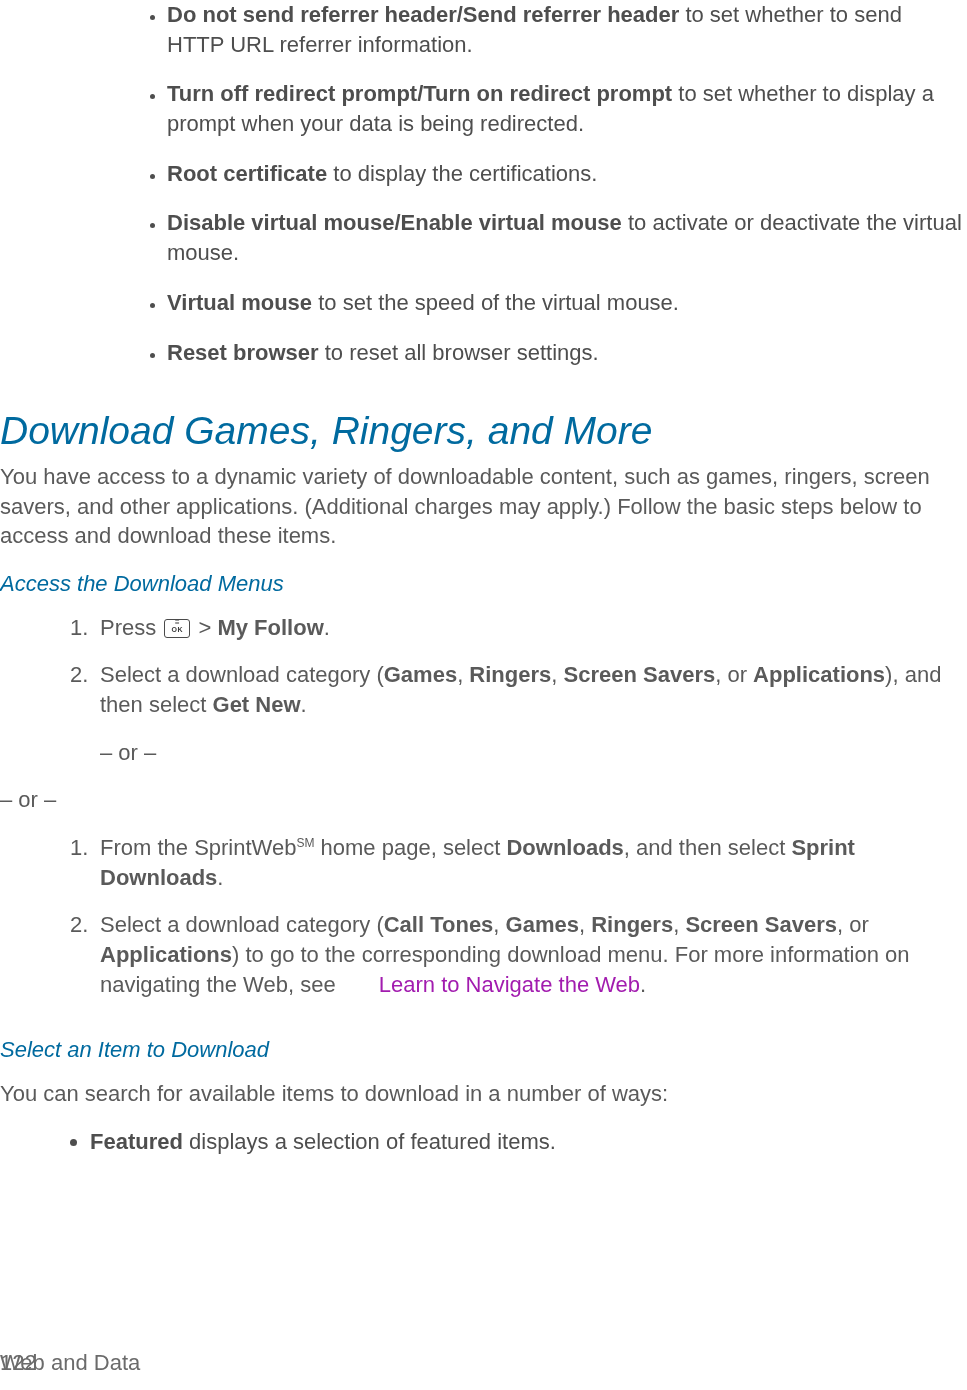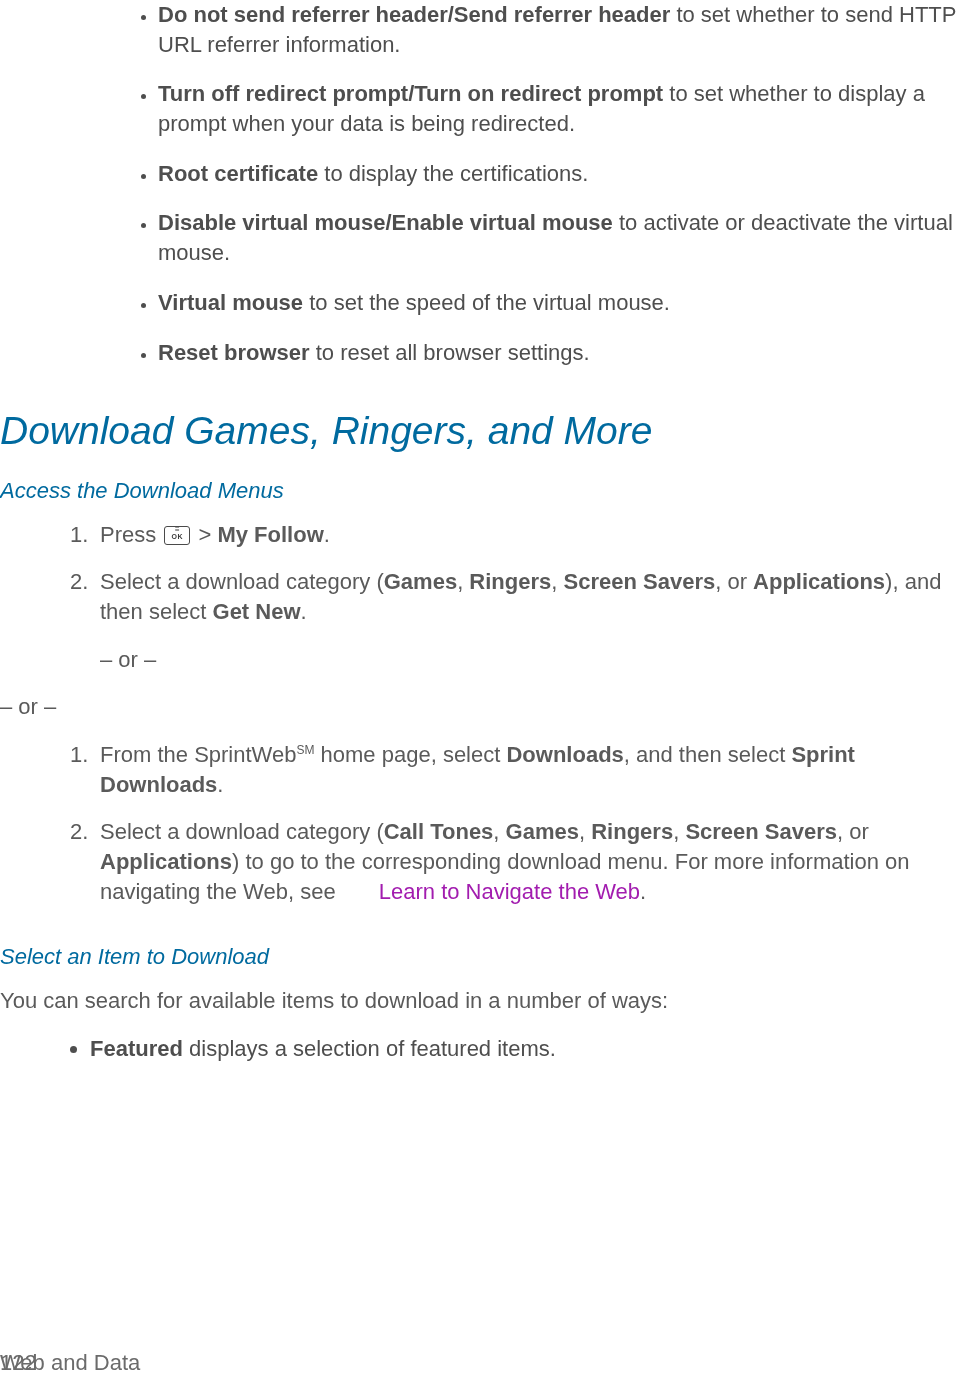--- a/index.html
+++ b/index.html
@@ -13,21 +13,21 @@
     box-sizing: border-box;
     padding: 0 0 0 0;
     font-family: Arial, Helvetica, sans-serif;
     color: #4e4e4e;
     font-size: 22px;
     line-height: 1.35;
     position: relative;
   }
   ul.square {
     list-style-type: disc;
-    margin: 0 0 18px 8px;
+    margin: 0 0 18px 17px;
     padding: 0 0 0 150px;
   }
   ul.square > li {
     padding-bottom: 20px;
     padding-right: 2px;
   }
   ul.square > li::marker {
     color: #4e4e4e;
     font-size: 18px;
   }
@@ -174,20 +174,21 @@
     </li>
     <li>
       <span class="bold">Virtual mouse</span><span> to set the speed of the virtual mouse.</span>
     </li>
     <li>
       <span class="bold">Reset browser</span><span> to reset all browser settings.</span>
     </li>
   </ul>
 
   <h2 class="h2-big">Download Games, Ringers, and More</h2>
+  <p class="bodypara">You have access to a dynamic variety of downloadable content, such as games, ringers, screen savers, and other applications. (Additional charges may apply.) Follow the basic steps below to access and download these items.</p>
 
   <h3 class="h3-sub">Access the Download Menus</h3>
 
   <ol class="numbered">
     <li>
       <span>Press </span><span class="ok-icon"></span><span> &gt; </span><span class="bold">My Follow</span><span>.</span>
     </li>
     <li>
       <span>Select a download category (</span><span class="bold">Games</span><span>, </span><span class="bold">Ringers</span><span>, </span><span class="bold">Screen Savers</span><span>, or </span><span class="bold">Applications</span><span>), and then select </span><span class="bold">Get New</span><span>.</span>
     </li>

